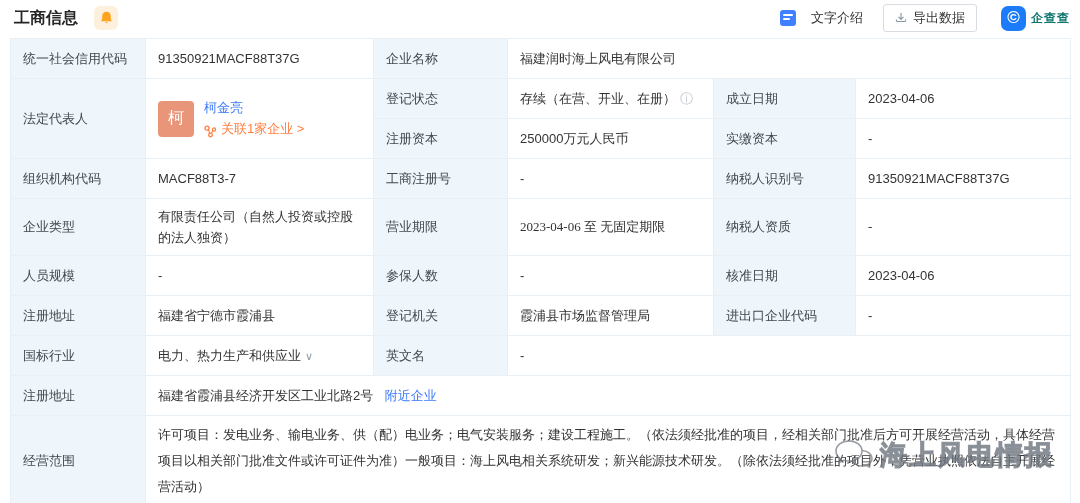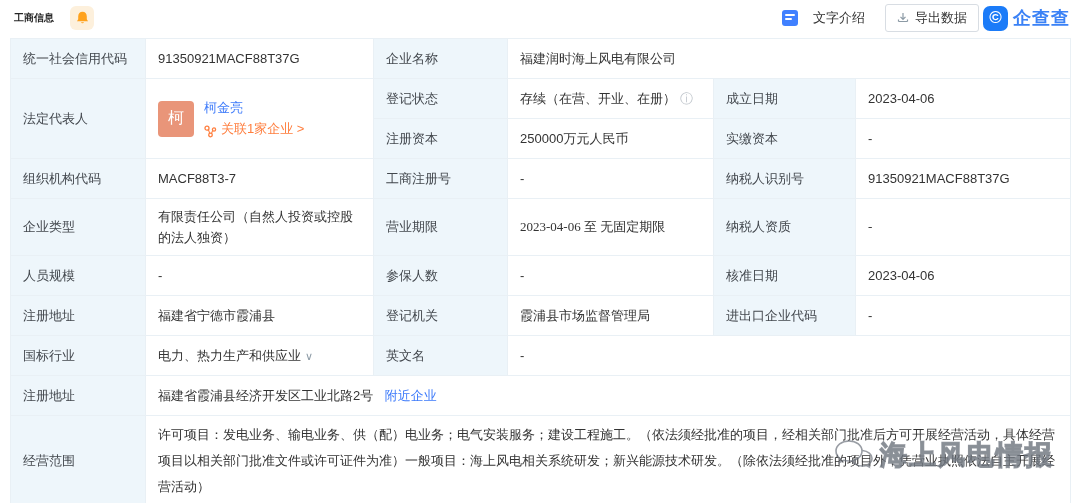--- a/index.html
+++ b/index.html
@@ -3,34 +3,34 @@
 <meta charset="utf-8">
 <style>
   * { box-sizing: border-box; }
   html,body { margin:0; padding:0; }
   body {
     width:1080px; height:503px; background:#fff; position:relative; overflow:hidden;
     font-family:"Liberation Sans", sans-serif; color:#333;
   }
   
   .topbar { display:flex; align-items:center; height:36px; padding:0 10px 0 14px; }
-  .page-title { font-size:10px; font-weight:bold; color:#262626; }
+  .page-title { font-size:16px; font-weight:bold; color:#262626; }
   .bell-badge { width:24px; height:24px; background:#fdf0dc; border-radius:6px; margin-left:16px;
     display:flex; align-items:center; justify-content:center; }
   .spacer { flex:1; }
   .text-intro { display:flex; align-items:center; gap:15px; font-size:13px; color:#333;
     margin-right:20px; cursor:pointer; }
   .ti-icon { width:16px; height:16px; border-radius:3px; background:#4080ff; display:flex;
     align-items:center; justify-content:center; }
   .export-btn { display:flex; align-items:center; gap:6px; border:1px solid #d8dde3; border-radius:3px;
-    background:#fff; padding:4px 11px; font-size:13px; color:#333; margin-right:4px; cursor:pointer; }
+    background:#fff; padding:4px 11px; font-size:13px; color:#333; margin-right:24px; cursor:pointer; }
   .brand { display:flex; align-items:center; gap:5px; cursor:pointer; }
   .brand-icon { width:25px; height:25px; border-radius:7px; background:#1b7bf8; color:#fff;
     display:flex; align-items:center; justify-content:center; font-size:17px; font-weight:bold; }
-  .brand-name { font-size:18px; font-weight:800; color:#3b82f6; letter-spacing:1px; }
+  .brand-name { font-size:12px; font-weight:800; color:#0f766e; letter-spacing:1px; }
   
   table { border-collapse:collapse; table-layout:fixed; width:1060px; margin:2px 10px 0 10px;
     font-size:13px; }
   td { border:1px solid #e9f0f5; padding:6px 12px; vertical-align:middle; word-break:break-all;
     line-height:1.65; color:#333;margin-top:42px; }
   td.lbl { background:#eef6fb; color:#42474d; }
   tr.h40 { height:40px; } tr.h57 { height:57px;font-family:Liberation Serif, serif; } tr.h79 { height:79px; }
   .dash { color:#333; }
   .link-blue { color:#3e7bfa; cursor:pointer; text-decoration:none; }
   .link-orange { color:#ff7e3e; cursor:pointer; text-decoration:none; display:inline-flex;

